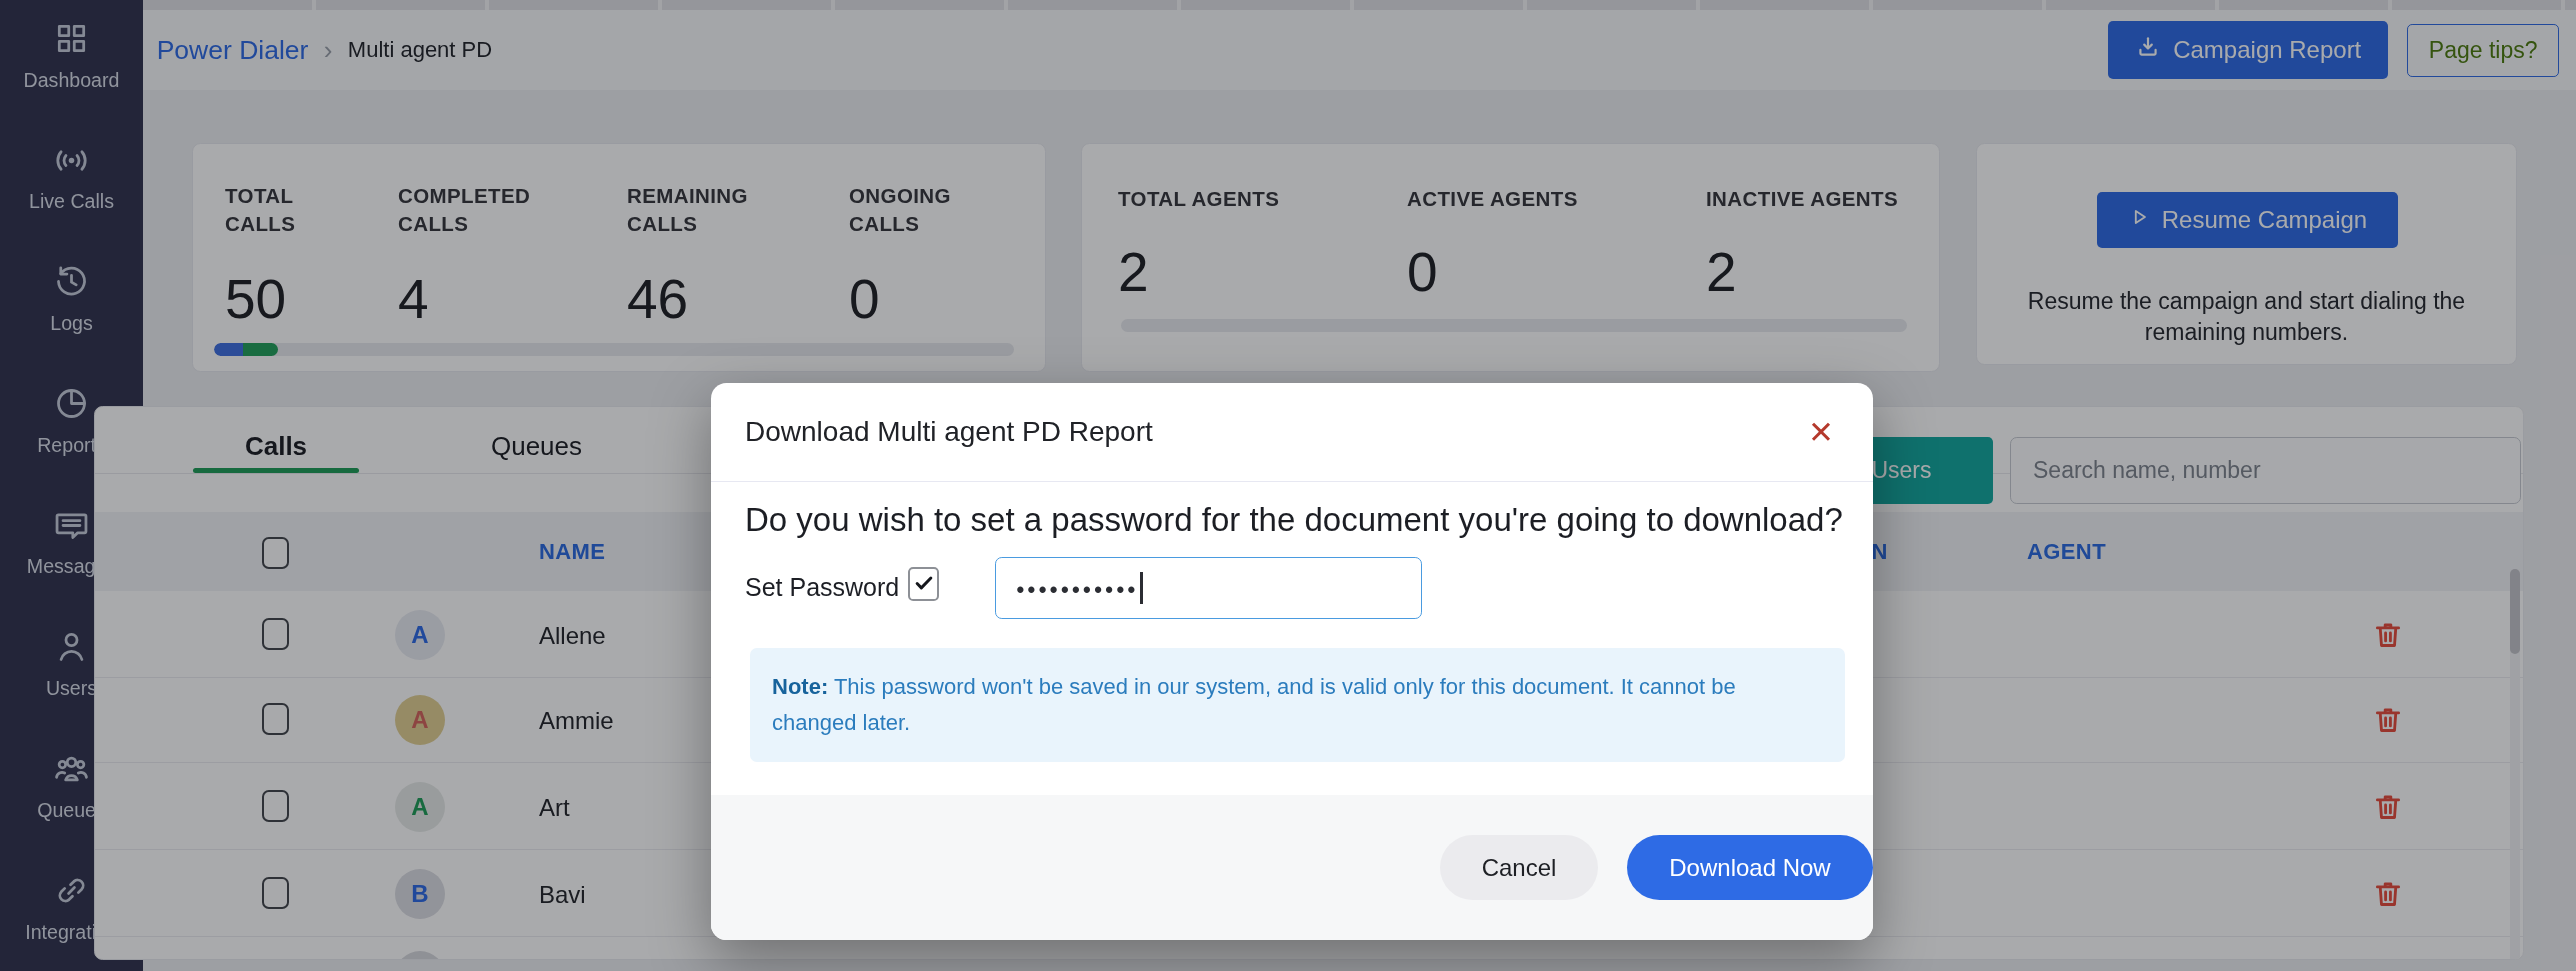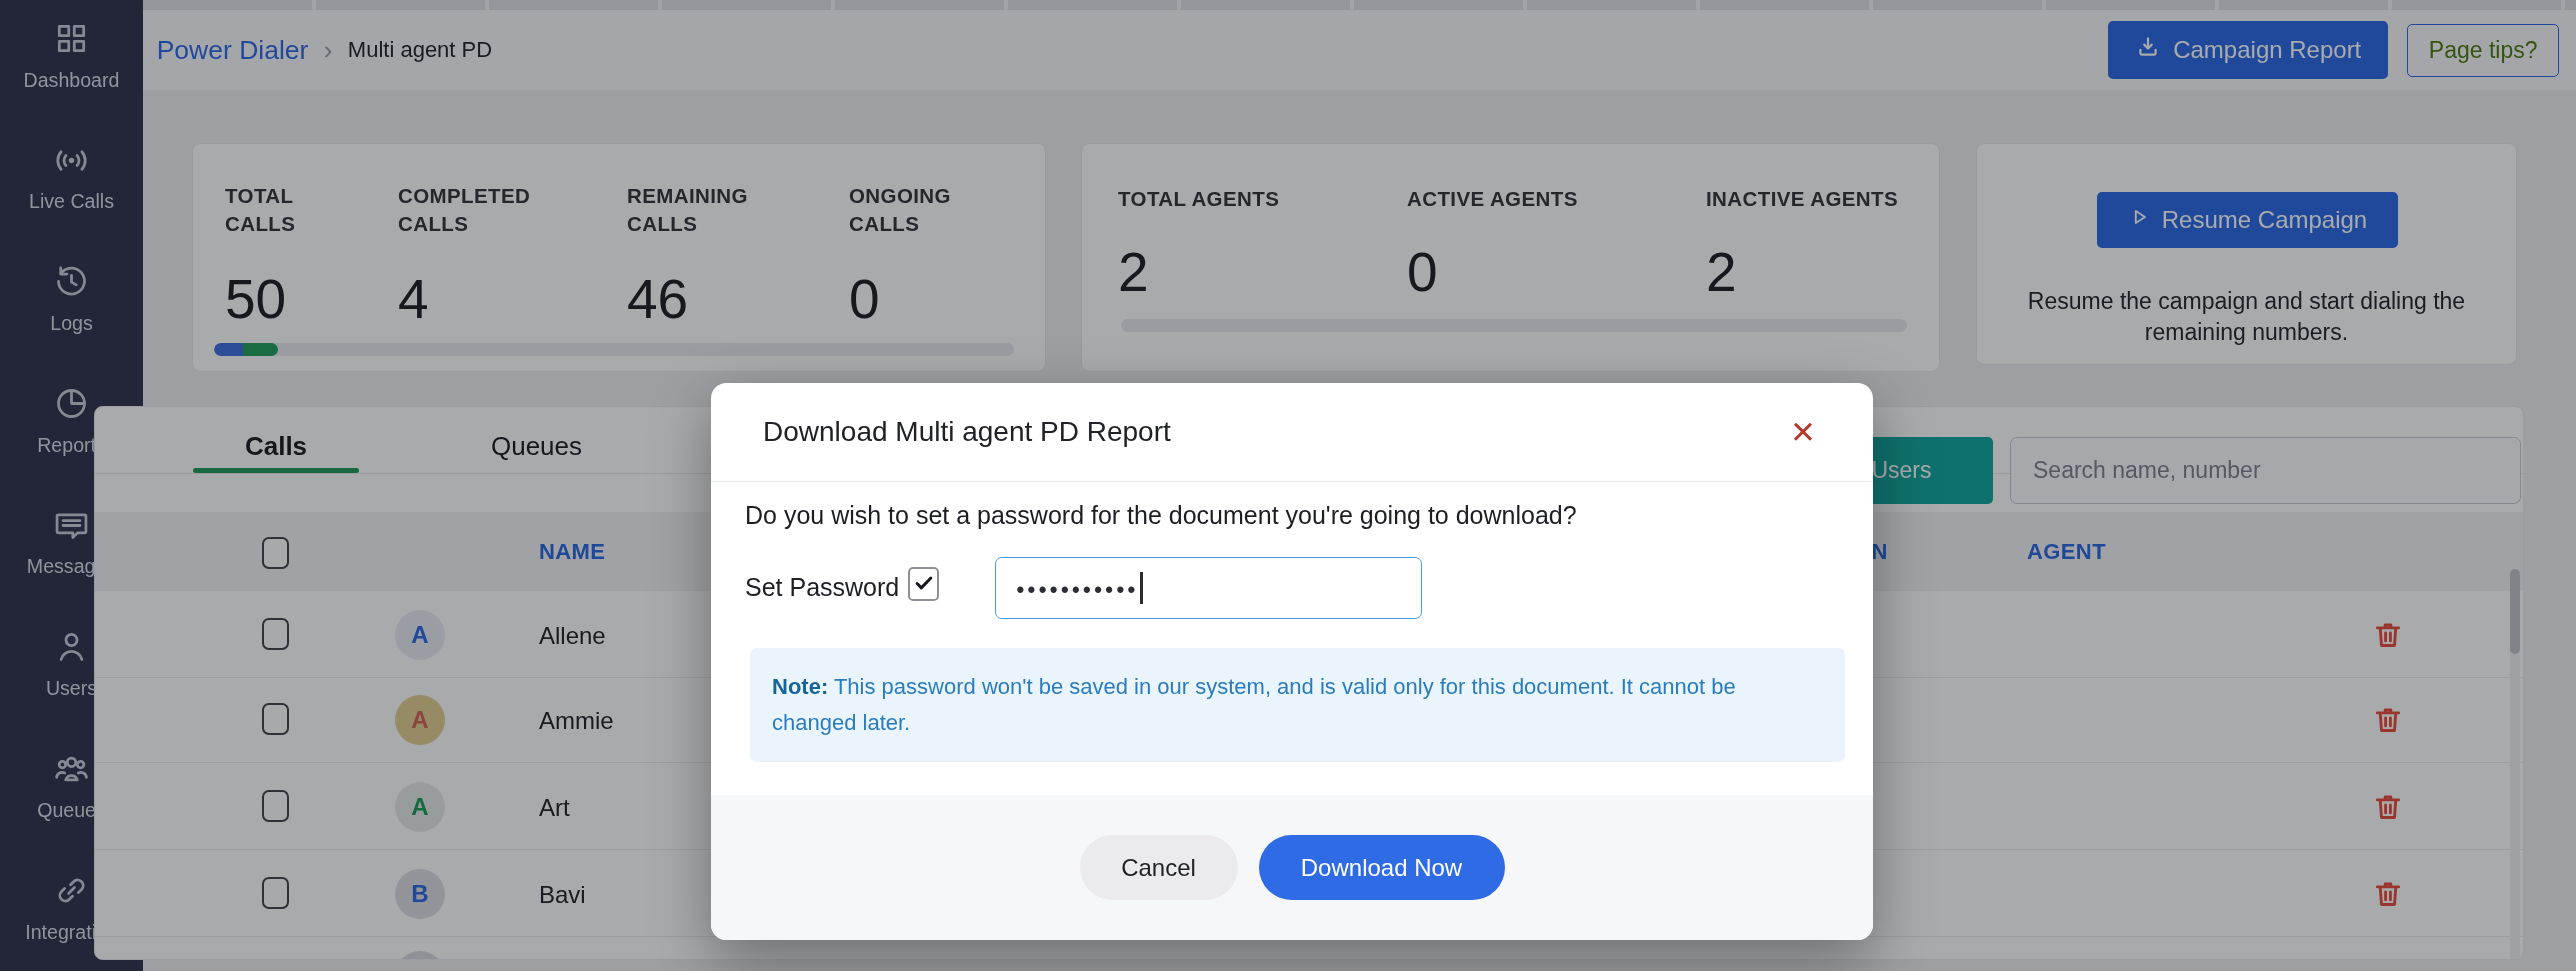--- a/index.html
+++ b/index.html
@@ -80,38 +80,38 @@
   .trash svg { width:34px; height:34px; stroke:#e74c3c; fill:none; stroke-width:2; stroke-linecap:round; stroke-linejoin:round; }
 
   .vscroll-track { position:absolute; left:2415px; top:162px; bottom:0; width:10.2px; background:#f1f1f4; }
   .vscroll-thumb { position:absolute; left:0; top:0; width:10.2px; height:85px; background:#c3c4c9; border-radius:5.1px; cursor:pointer; }
 
   
   .overlay { position:absolute; inset:0; background:rgba(10,12,18,0.35); z-index:50; }
   .modal { position:absolute; left:711px; top:383px; width:1162px; height:557px; background:#fff; border-radius:15.4px;
     z-index:100; box-shadow:0 20.5px 60px rgba(0,0,0,0.35); overflow:hidden; }
   .modal-header { position:absolute; left:0; right:0; top:0; height:99px; display:flex; align-items:center;
-    padding:0 52px; border-bottom:0.9px solid #e7e8f2; }
+    padding:0 34px; border-bottom:0.9px solid #e7e8f2; }
   .modal-title { font-size:28px; font-weight:500; color:#202227; }
   .modal-close { margin-left:auto; margin-right:5.1px; font-size:31px; color:#b5392c; background:none; border:none;
     cursor:pointer; line-height:1; font-family:inherit; }
-  .modal-question { position:absolute; left:34px; top:118px; font-size:25px; font-weight:500; color:#1c1e24; }
+  .modal-question { position:absolute; left:34px; top:118px; font-size:33px; font-weight:500; color:#1c1e24; }
   .pw-label { position:absolute; left:34px; top:190px; font-size:25px; font-weight:500; color:#1c1e24; }
   .pw-check { position:absolute; left:197px; top:184px; width:31px; height:34px; border:2.1px solid #8d9096;
     border-radius:5.1px; background:#fff; cursor:pointer; display:flex; align-items:center; justify-content:center; }
   .pw-check svg { width:22px; height:22px; stroke:#15171c; fill:none; stroke-width:3.2; stroke-linecap:round; stroke-linejoin:round; }
   .pw-input { position:absolute; left:284px; top:174px; width:427px; height:62px; border:1.7px solid #4a9be0; border-radius:6.8px;
     background:#fff; cursor:text; display:flex; align-items:center; padding:0 20.5px; }
   .pw-dots { font-size:22px; font-weight:700; letter-spacing:3.4px; color:#2b2d33; transform:translateY(1.7px); }
   .pw-caret { display:inline-block; width:2.6px; height:32px; background:#2b2d33; margin-left:1.7px; vertical-align:middle; }
   .note-box { position:absolute; left:39px; top:265px; width:1095px; min-height:97px; background:#e9f4fc; border-radius:6.8px;
     padding:20.5px 22px; font-size:22px; line-height:1.65; color:#2b7cbd; }
   .note-box b { color:#17639c; }
   .modal-footer { position:absolute; left:0; right:0; top:412px; height:145px; background:#f6f7f8;
-    display:flex; align-items:center; justify-content:center; gap:21px; }
+    display:flex; align-items:center; justify-content:flex-end; gap:29px; }
   .btn-cancel { width:158px; height:65px; border-radius:853px; background:#ebebee; border:none; font-size:24px;
     color:#1e2025; cursor:pointer; font-family:inherit; }
   .btn-download { width:246px; height:65px; border-radius:853px; background:#2e6be5; border:none; font-size:24px;
     font-weight:500; color:#fff; cursor:pointer; font-family:inherit; }
 </style>
 </head>
 <body>
 
 <div id="app">
 

